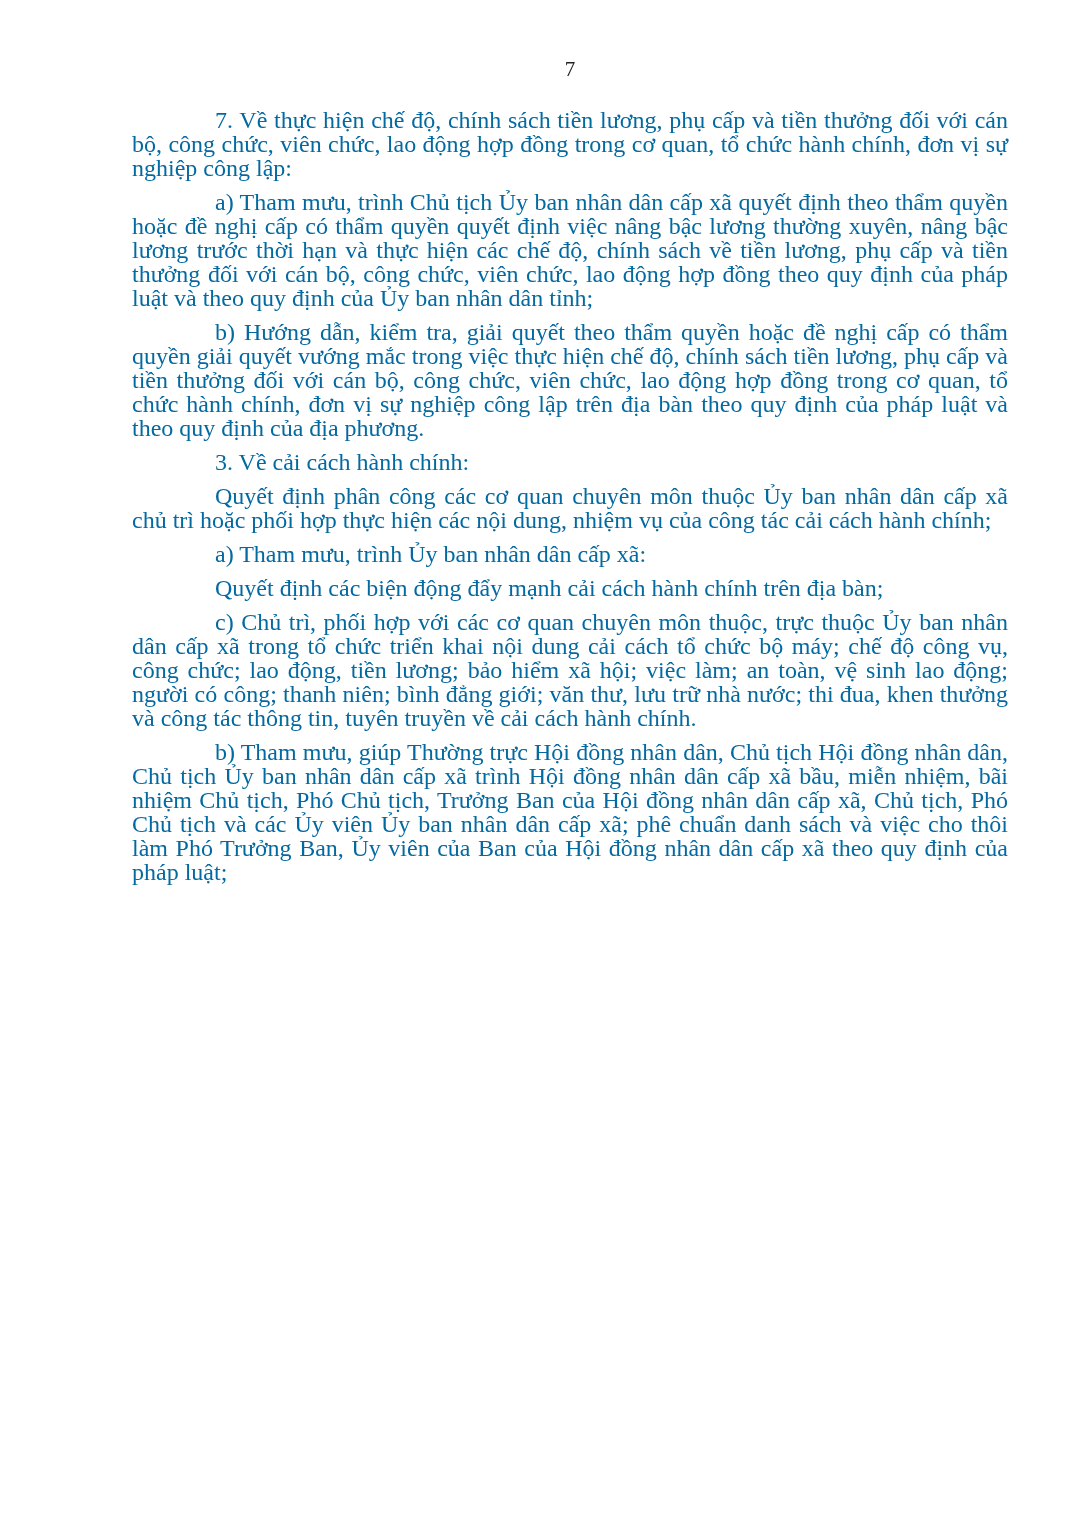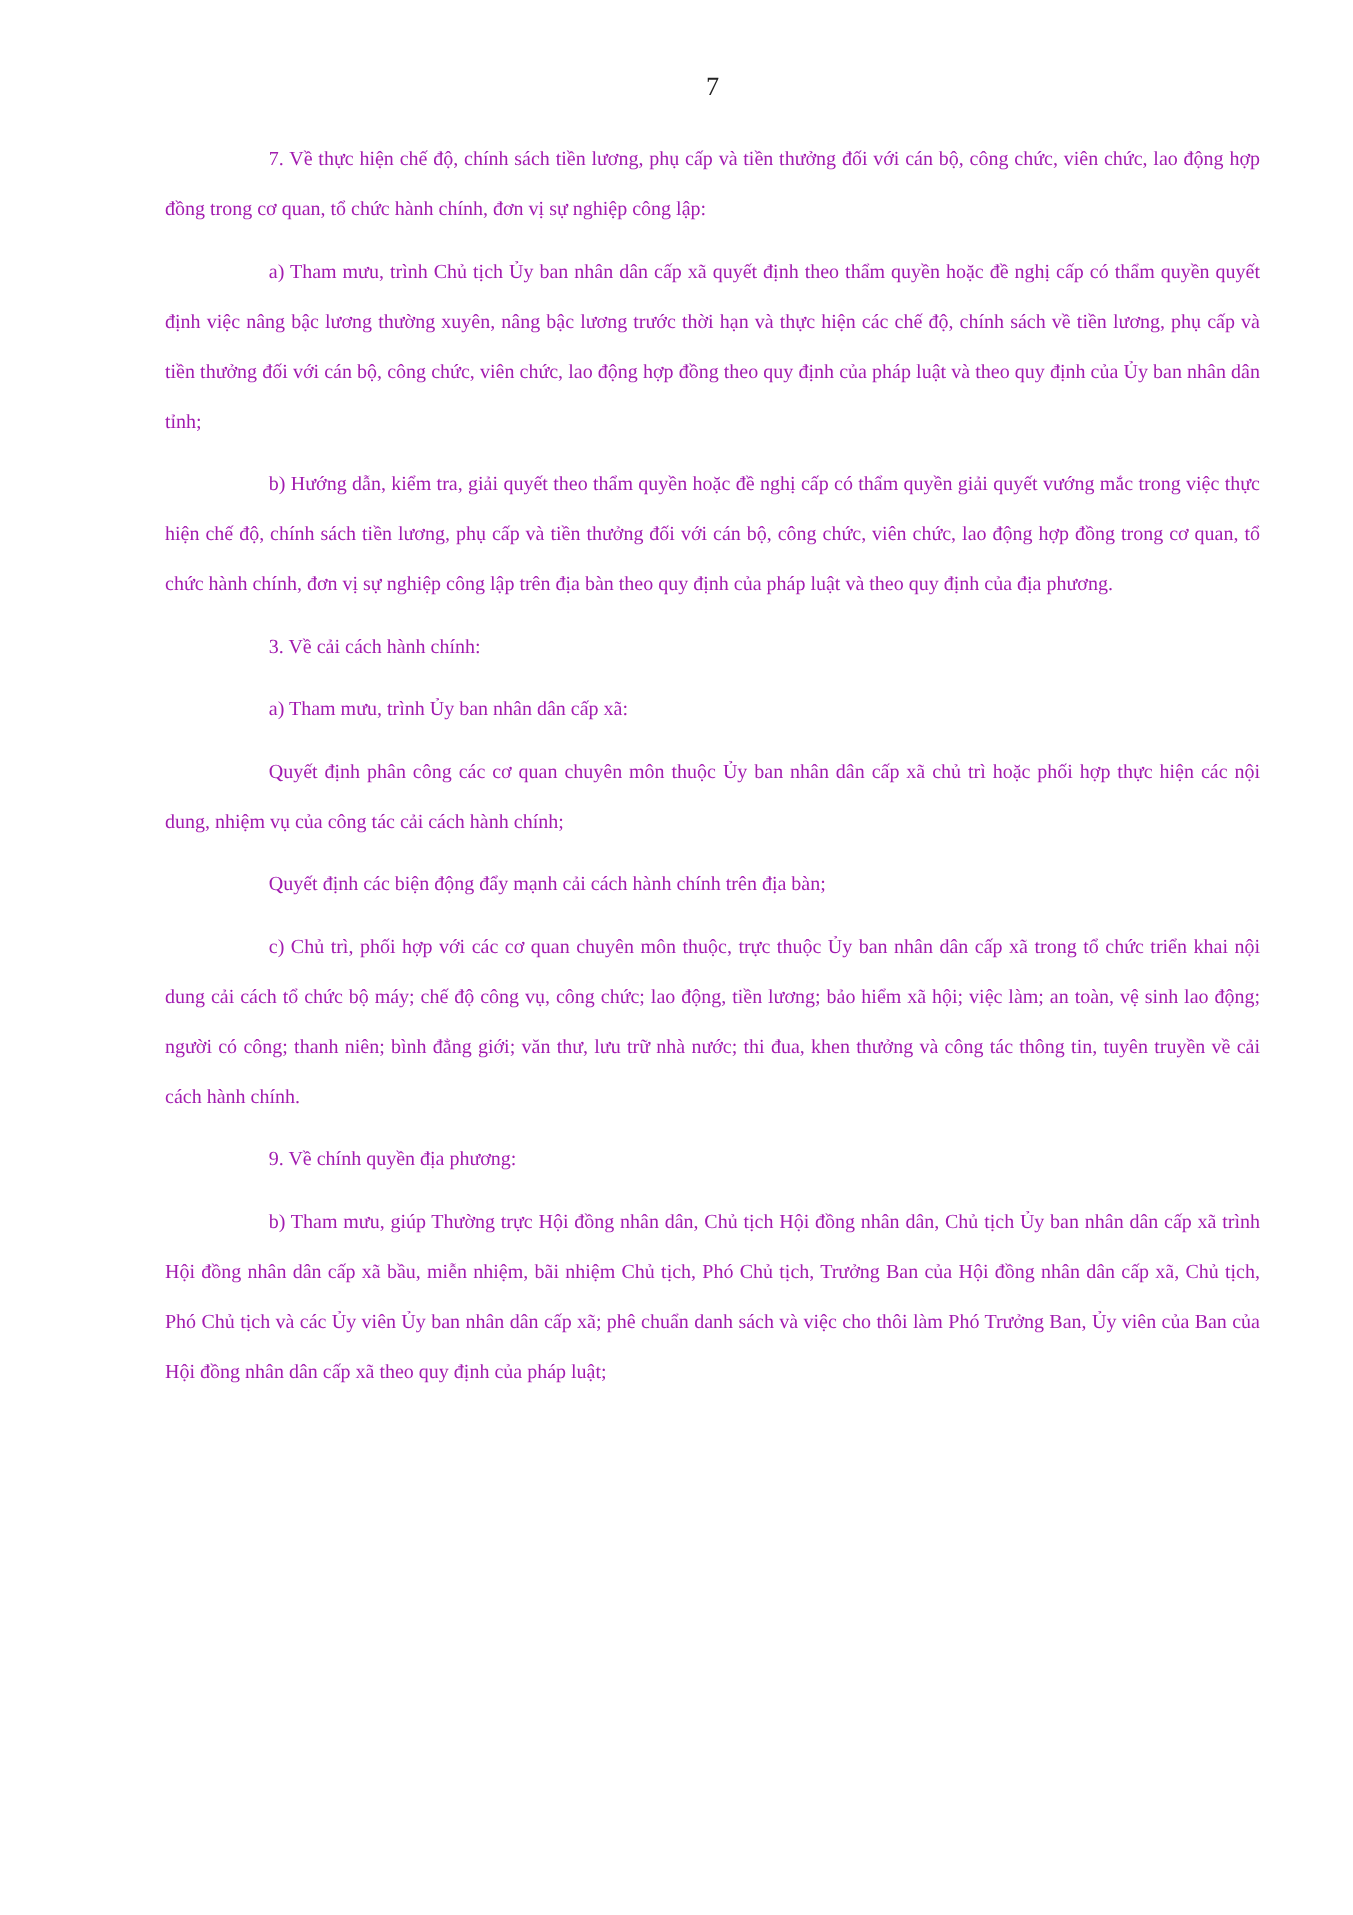--- a/index.html
+++ b/index.html
@@ -26,39 +26,38 @@
   .page-number {
     padding-top: 56px;
     margin: 0 0 26px 0;
     text-align: center;
     font-size: 21px;
     line-height: 26px;
     color: #222222;
   }
   .para {
     margin: 0 0 10px 0;
-    font-size: 16px;
-    line-height: 40px;
+    font-size: 24px;
+    line-height: 24px;
     text-align: justify;
     text-indent: 83px;
-    color: #a21caf;
+    color: #0369a1;
   }
 </style>
 </head>
 <body>
 
 <div class="page">
   <div class="content">
     <div class="page-number">7</div>
     <div id="paragraphs">
         <p class="para">7. Về thực hiện chế độ, chính sách tiền lương, phụ cấp và tiền thưởng đối với cán bộ, công chức, viên chức, lao động hợp đồng trong cơ quan, tổ chức hành chính, đơn vị sự nghiệp công lập:</p>
         <p class="para">a) Tham mưu, trình Chủ tịch Ủy ban nhân dân cấp xã quyết định theo thẩm quyền hoặc đề nghị cấp có thẩm quyền quyết định việc nâng bậc lương thường xuyên, nâng bậc lương trước thời hạn và thực hiện các chế độ, chính sách về tiền lương, phụ cấp và tiền thưởng đối với cán bộ, công chức, viên chức, lao động hợp đồng theo quy định của pháp luật và theo quy định của Ủy ban nhân dân tỉnh;</p>
         <p class="para">b) Hướng dẫn, kiểm tra, giải quyết theo thẩm quyền hoặc đề nghị cấp có thẩm quyền giải quyết vướng mắc trong việc thực hiện chế độ, chính sách tiền lương, phụ cấp và tiền thưởng đối với cán bộ, công chức, viên chức, lao động hợp đồng trong cơ quan, tổ chức hành chính, đơn vị sự nghiệp công lập trên địa bàn theo quy định của pháp luật và theo quy định của địa phương.</p>
         <p class="para">3. Về cải cách hành chính:</p>
+        <p class="para">Quyết định phân công các cơ quan chuyên môn thuộc Ủy ban nhân dân cấp xã chủ trì hoặc phối hợp thực hiện các nội dung, nhiệm vụ của công tác cải cách hành chính;</p>
         <p class="para">a) Tham mưu, trình Ủy ban nhân dân cấp xã:</p>
-        <p class="para">Quyết định phân công các cơ quan chuyên môn thuộc Ủy ban nhân dân cấp xã chủ trì hoặc phối hợp thực hiện các nội dung, nhiệm vụ của công tác cải cách hành chính;</p>
         <p class="para">Quyết định các biện động đẩy mạnh cải cách hành chính trên địa bàn;</p>
         <p class="para">c) Chủ trì, phối hợp với các cơ quan chuyên môn thuộc, trực thuộc Ủy ban nhân dân cấp xã trong tổ chức triển khai nội dung cải cách tổ chức bộ máy; chế độ công vụ, công chức; lao động, tiền lương; bảo hiểm xã hội; việc làm; an toàn, vệ sinh lao động; người có công; thanh niên; bình đẳng giới; văn thư, lưu trữ nhà nước; thi đua, khen thưởng và công tác thông tin, tuyên truyền về cải cách hành chính.</p>
-        <p class="para">9. Về chính quyền địa phương:</p>
         <p class="para">b) Tham mưu, giúp Thường trực Hội đồng nhân dân, Chủ tịch Hội đồng nhân dân, Chủ tịch Ủy ban nhân dân cấp xã trình Hội đồng nhân dân cấp xã bầu, miễn nhiệm, bãi nhiệm Chủ tịch, Phó Chủ tịch, Trưởng Ban của Hội đồng nhân dân cấp xã, Chủ tịch, Phó Chủ tịch và các Ủy viên Ủy ban nhân dân cấp xã; phê chuẩn danh sách và việc cho thôi làm Phó Trưởng Ban, Ủy viên của Ban của Hội đồng nhân dân cấp xã theo quy định của pháp luật;</p>
       </div>
   </div>
 </div>
 
 </body></html>

